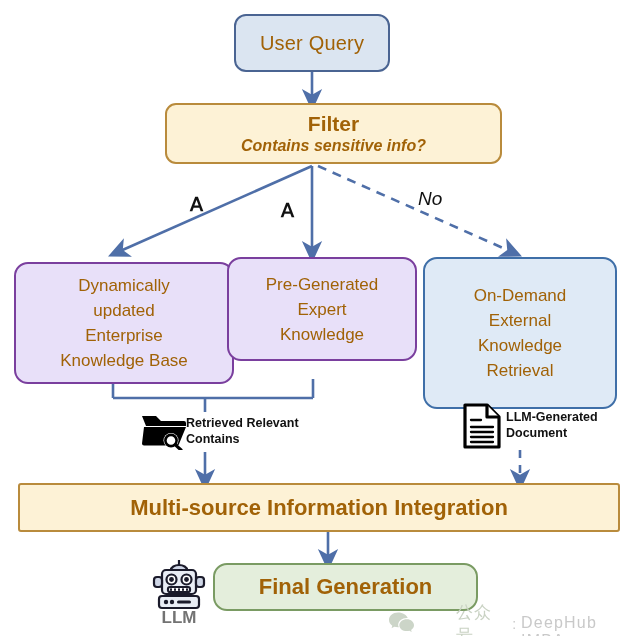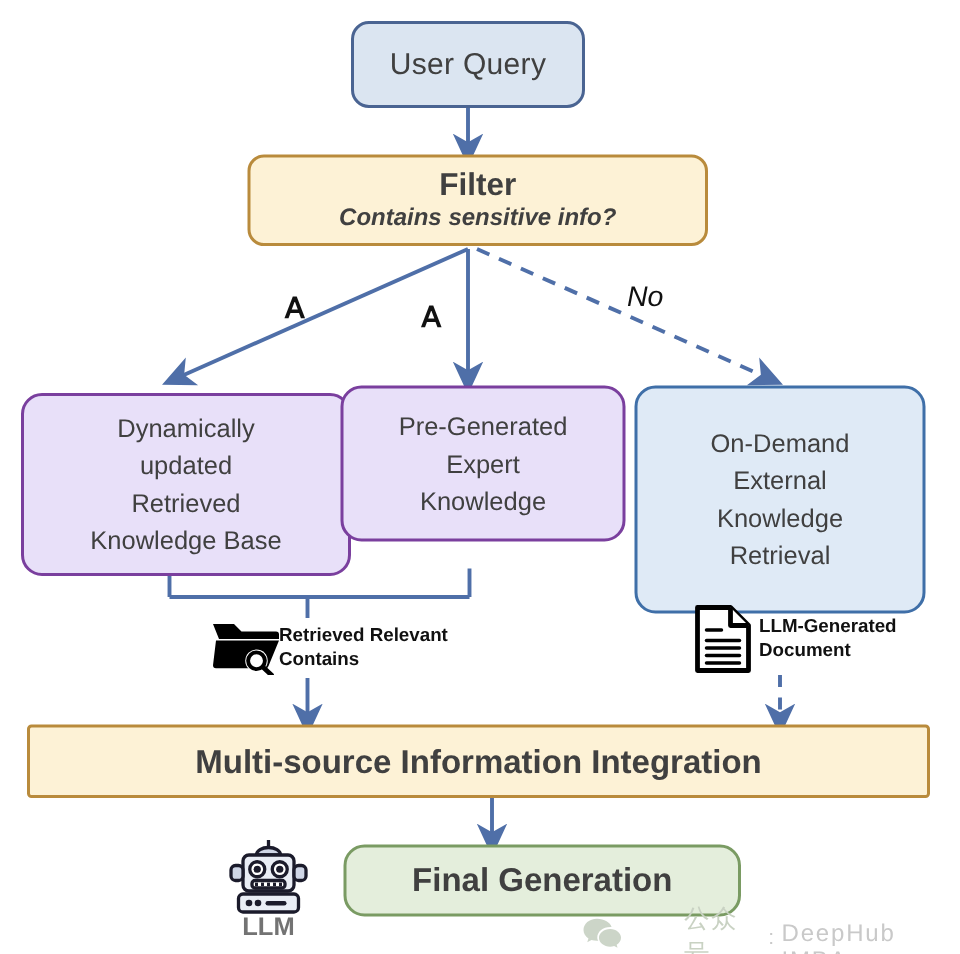--- a/index.html
+++ b/index.html
@@ -14,37 +14,37 @@
 
   
   .node{
     position:absolute;
     box-sizing:border-box;
     display:flex;
     flex-direction:column;
     align-items:center;
     justify-content:center;
     text-align:center;
-    color:#404040;
+    color:#a16207;
     z-index:3;
   }
 
   
   .n-query{
     left:234px; top:14px; width:156px; height:58px;
     background:#dbe5f1;
     border:2.5px solid #4a6492;
     border-radius:12px;
     font-size:20px;
     letter-spacing:.2px;
   }
 
   
   .n-filter{
-    left:165px; top:103px; width:307px; height:61px;
+    left:165px; top:103px; width:337px; height:61px;
     background:#fdf2d6;
     border:2px solid #b98b3c;
     border-radius:11px;
     gap:1px;
   }
   .n-filter .t1{font-size:21px;font-weight:bold;}
   .n-filter .t2{font-size:16px;font-style:italic;font-weight:bold;}
 
   
   .n-purple{
@@ -78,21 +78,20 @@
   }
 
   
   .n-final{
     left:213px; top:563px; width:265px; height:48px;
     background:#e4eedc;
     border:2px solid #7a9b63;
     border-radius:14px;
     font-size:22px;
     font-weight:bold;
-    margin-left:16px;
   }
 
   
   .elabel{
     position:absolute;
     font-size:19px;
     font-style:italic;
     color:#111;
     z-index:4;
     white-space:nowrap;
@@ -194,21 +193,21 @@
   </div>
 
   <div class="node n-filter">
     <span class="t1">Filter</span>
     <span class="t2">Contains sensitive info?</span>
   </div>
 
   <div class="node n-purple n-kb">
     <span>Dynamically</span>
     <span>updated</span>
-    <span>Retrieved</span>
+    <span>Enterprise</span>
     <span>Knowledge Base</span>
   </div>
 
   <div class="node n-purple n-exp">
     <span>Pre-Generated</span>
     <span>Expert</span>
     <span>Knowledge</span>
   </div>
 
   <div class="node n-blue">

